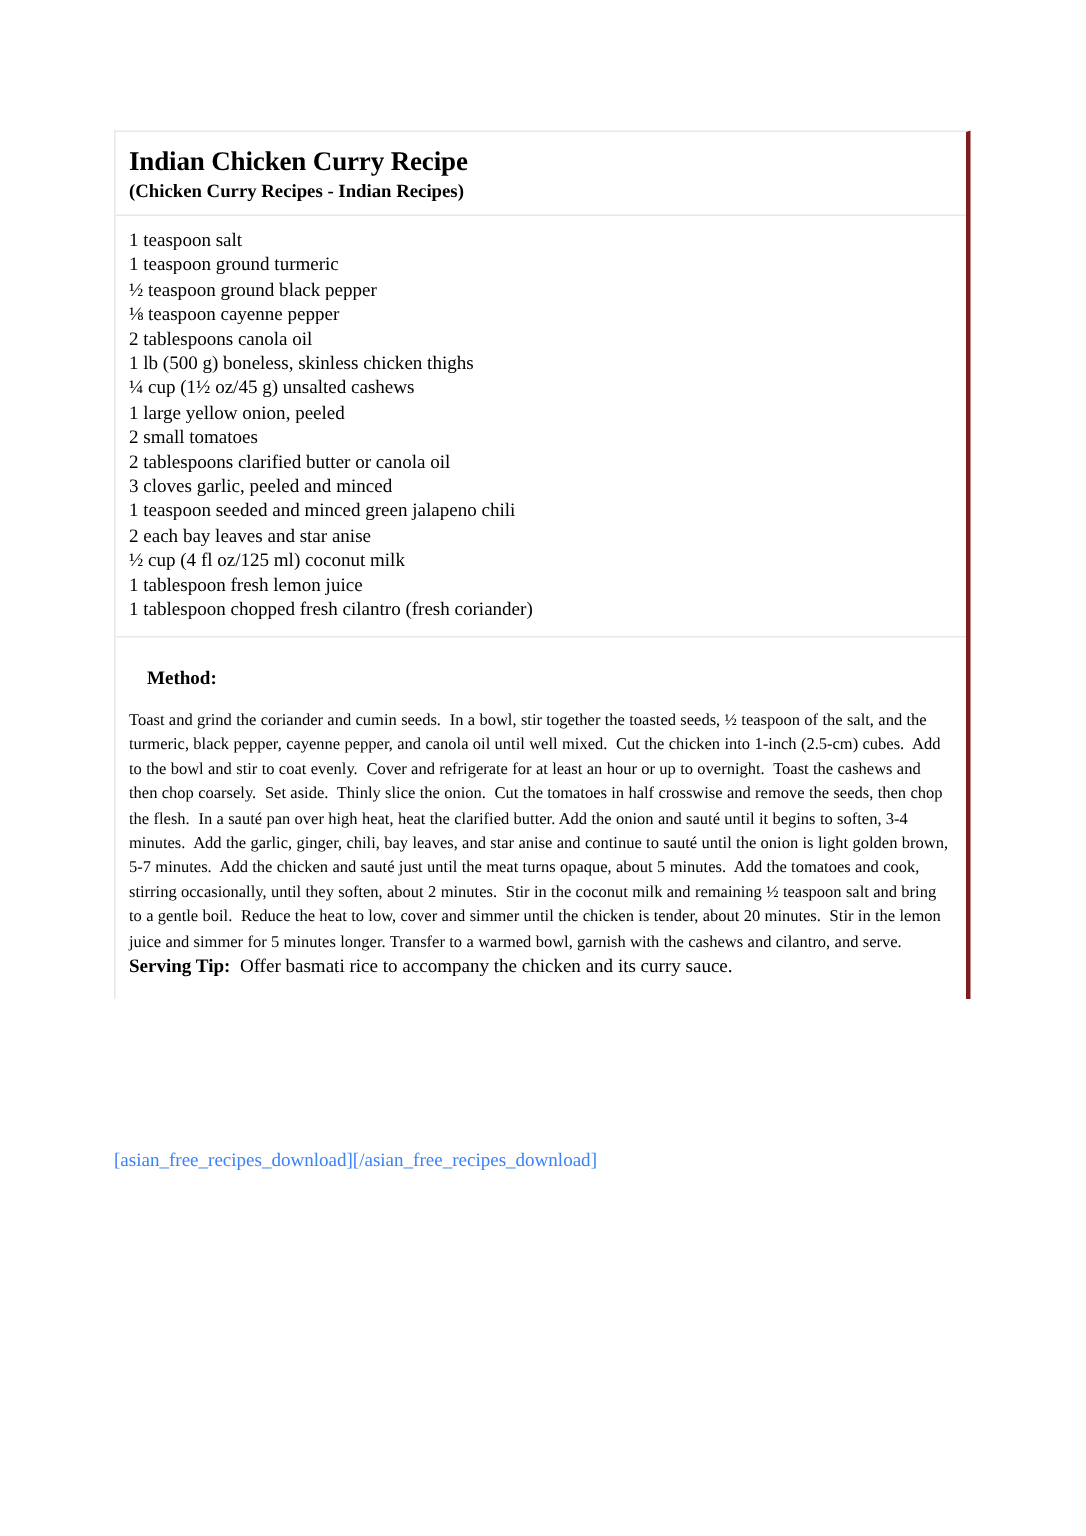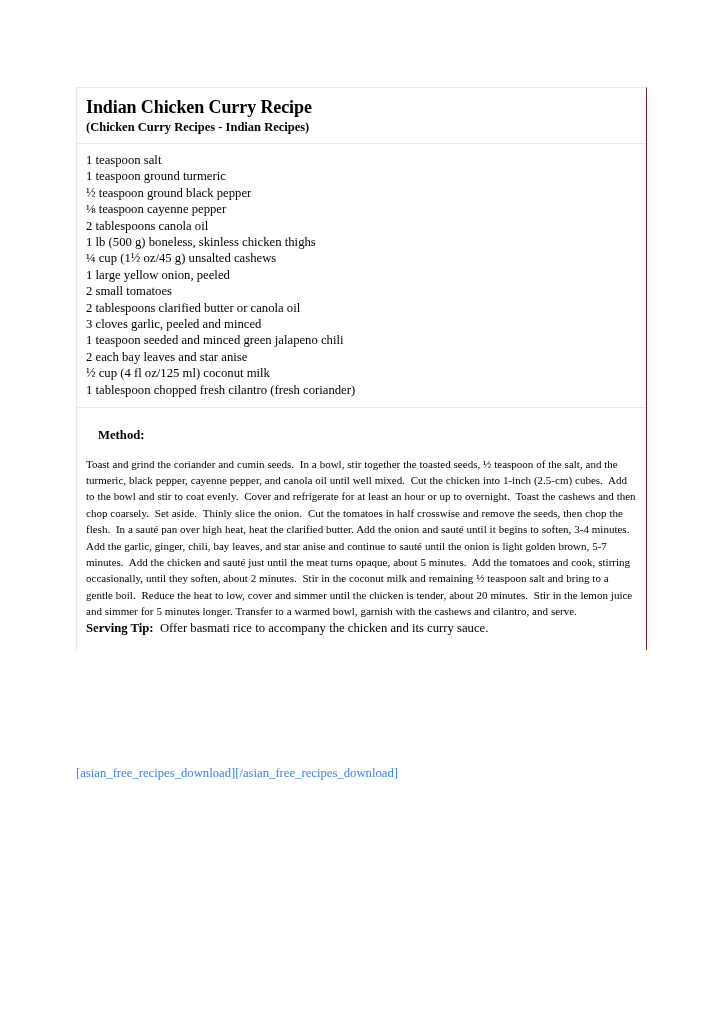--- a/index.html
+++ b/index.html
@@ -20,21 +20,21 @@
     height: 1024px;
     overflow: hidden;
   }
   
   .recipe-card {
     position: absolute;
     left: 76px;
     top: 87px;
     width: 571px;
     border-left: 1px solid #e8e8e8;
-    border-right: 1px solid #7f1d1d;
+    border-right: 3px solid #7f1d1d;
     border-top: 1px solid #e8e8e8;
     box-sizing: border-box;
     background: #ffffff;
   }
   .card-section {
     padding: 0 9px;
     box-sizing: border-box;
   }
   .section-divider {
     border-top: 1px solid #e8e8e8;
@@ -148,20 +148,21 @@
         <li class="ingredient-item">2 tablespoons canola oil</li>
         <li class="ingredient-item">1 lb (500 g) boneless, skinless chicken thighs</li>
         <li class="ingredient-item">¼ cup (1½ oz/45 g) unsalted cashews</li>
         <li class="ingredient-item">1 large yellow onion, peeled</li>
         <li class="ingredient-item">2 small tomatoes</li>
         <li class="ingredient-item">2 tablespoons clarified butter or canola oil</li>
         <li class="ingredient-item">3 cloves garlic, peeled and minced</li>
         <li class="ingredient-item">1 teaspoon seeded and minced green jalapeno chili</li>
         <li class="ingredient-item">2 each bay leaves and star anise</li>
         <li class="ingredient-item">½ cup (4 fl oz/125 ml) coconut milk</li>
+        <li class="ingredient-item">1 tablespoon fresh lemon juice</li>
         <li class="ingredient-item">1 tablespoon chopped fresh cilantro (fresh coriander)</li>
       </ul>
     </div>
 
     <div class="card-section section-divider method-section">
       <div class="method-label">Method:</div>
       <div class="method-body">Toast and grind the coriander and cumin seeds.  In a bowl, stir together the toasted seeds, ½ teaspoon of the salt, and the turmeric, black pepper, cayenne pepper, and canola oil until well mixed.  Cut the chicken into 1-inch (2.5-cm) cubes.  Add to the bowl and stir to coat evenly.  Cover and refrigerate for at least an hour or up to overnight.  Toast the cashews and then chop coarsely.  Set aside.  Thinly slice the onion.  Cut the tomatoes in half crosswise and remove the seeds, then chop the flesh.  In a sauté pan over high heat, heat the clarified butter. Add the onion and sauté until it begins to soften, 3-4 minutes.  Add the garlic, ginger, chili, bay leaves, and star anise and continue to sauté until the onion is light golden brown, 5-7 minutes.  Add the chicken and sauté just until the meat turns opaque, about 5 minutes.  Add the tomatoes and cook, stirring occasionally, until they soften, about 2 minutes.  Stir in the coconut milk and remaining ½ teaspoon salt and bring to a gentle boil.  Reduce the heat to low, cover and simmer until the chicken is tender, about 20 minutes.  Stir in the lemon juice and simmer for 5 minutes longer. Transfer to a warmed bowl, garnish with the cashews and cilantro, and serve.</div>
       <div class="serving-tip">
         <span class="serving-tip-label">Serving Tip:</span><span>&nbsp;&nbsp;</span><span>Offer basmati rice to accompany the chicken and its curry sauce.</span>
       </div>

